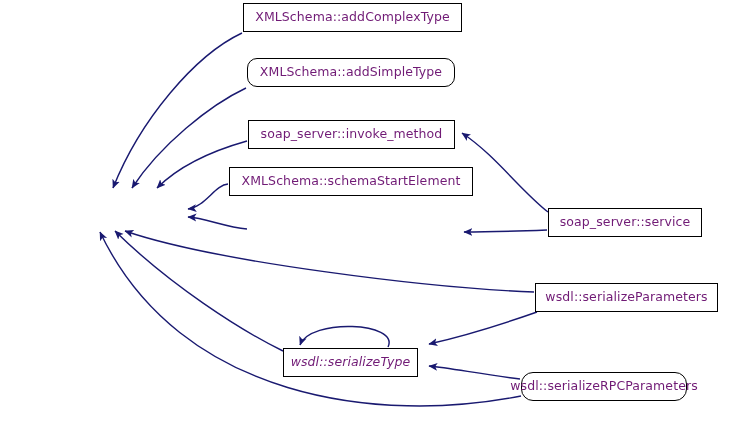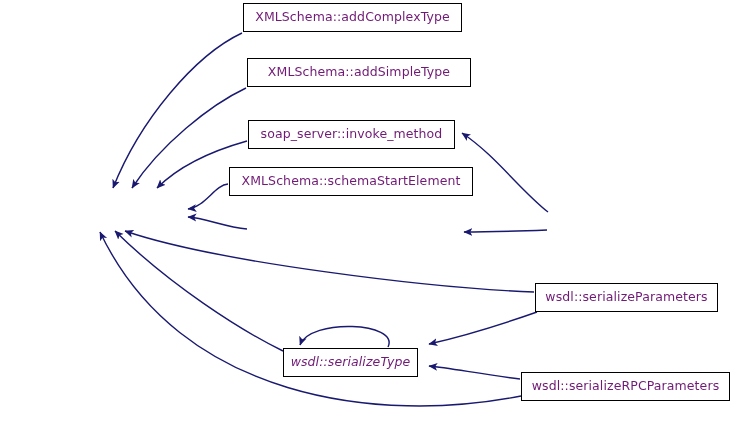--- a/index.html
+++ b/index.html
@@ -72,39 +72,42 @@
       <path d="M521,396 C380,424 180,400 100,232"></path>
       <path d="M388,347 C400,322 310,318 300,345"></path>
     </g>
   </svg>
 
 
   <div class="node" style="left:243px; top:3px; width:219px; height:29px;">
     <span class="node-label">XMLSchema::addComplexType</span>
   </div>
 
-  <div class="node" style="left:247px; top:58px; width:224px; height:29px;">
+  <div class="node" style="left:247px; top:58px; width:208px; height:29px;border-radius:10px;">
     <span class="node-label">XMLSchema::addSimpleType</span>
   </div>
 
   <div class="node" style="left:248px; top:112px; width:207px; height:29px;margin-top:8px;">
     <span class="node-label">soap_server::invoke_method</span>
   </div>
 
   <div class="node" style="left:229px; top:167px; width:244px; height:29px;">
     <span class="node-label">XMLSchema::schemaStartElement</span>
   </div>
 
 
+  <div class="node" style="left:548px; top:208px; width:154px; height:29px;">
+    <span class="node-label">soap_server::service</span>
+  </div>
 
   <div class="node" style="left:535px; top:283px; width:183px; height:29px;">
     <span class="node-label">wsdl::serializeParameters</span>
   </div>
 
   <div class="node" style="left:283px; top:348px; width:135px; height:29px;font-style:italic;">
     <span class="node-label">wsdl::serializeType</span>
   </div>
 
-  <div class="node" style="left:521px; top:372px; width:209px; height:29px;">
+  <div class="node" style="left:521px; top:372px; width:166px; height:29px;border-radius:12px;">
     <span class="node-label">wsdl::serializeRPCParameters</span>
   </div>
 
 </div>
 
 </body></html>

